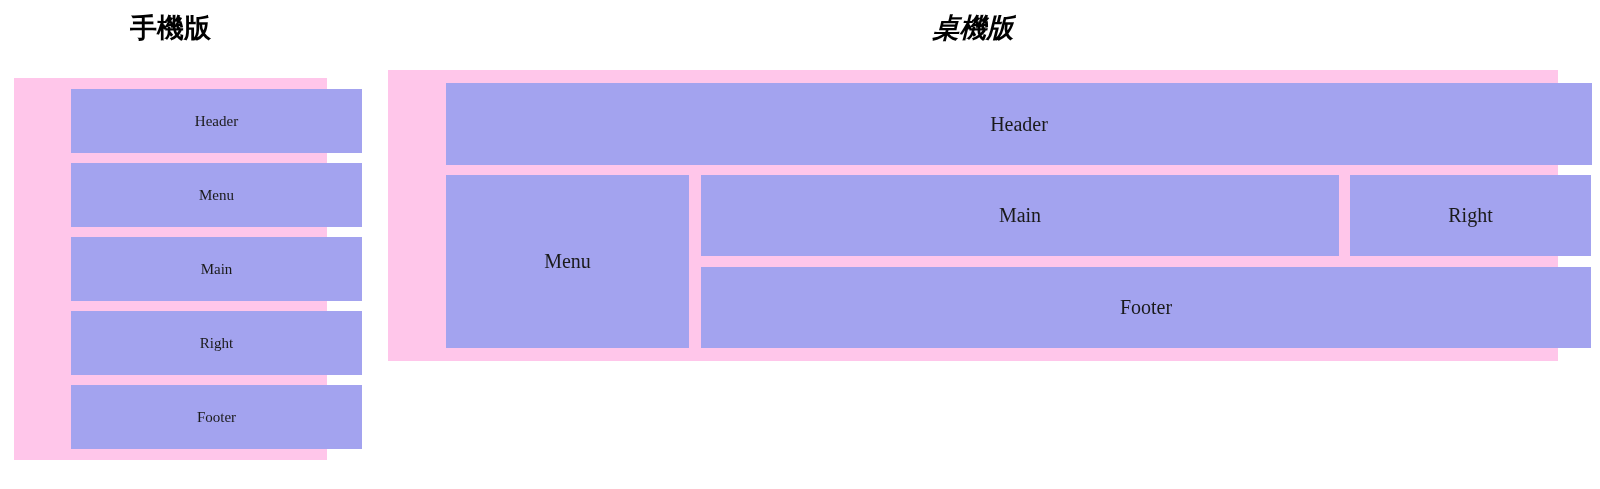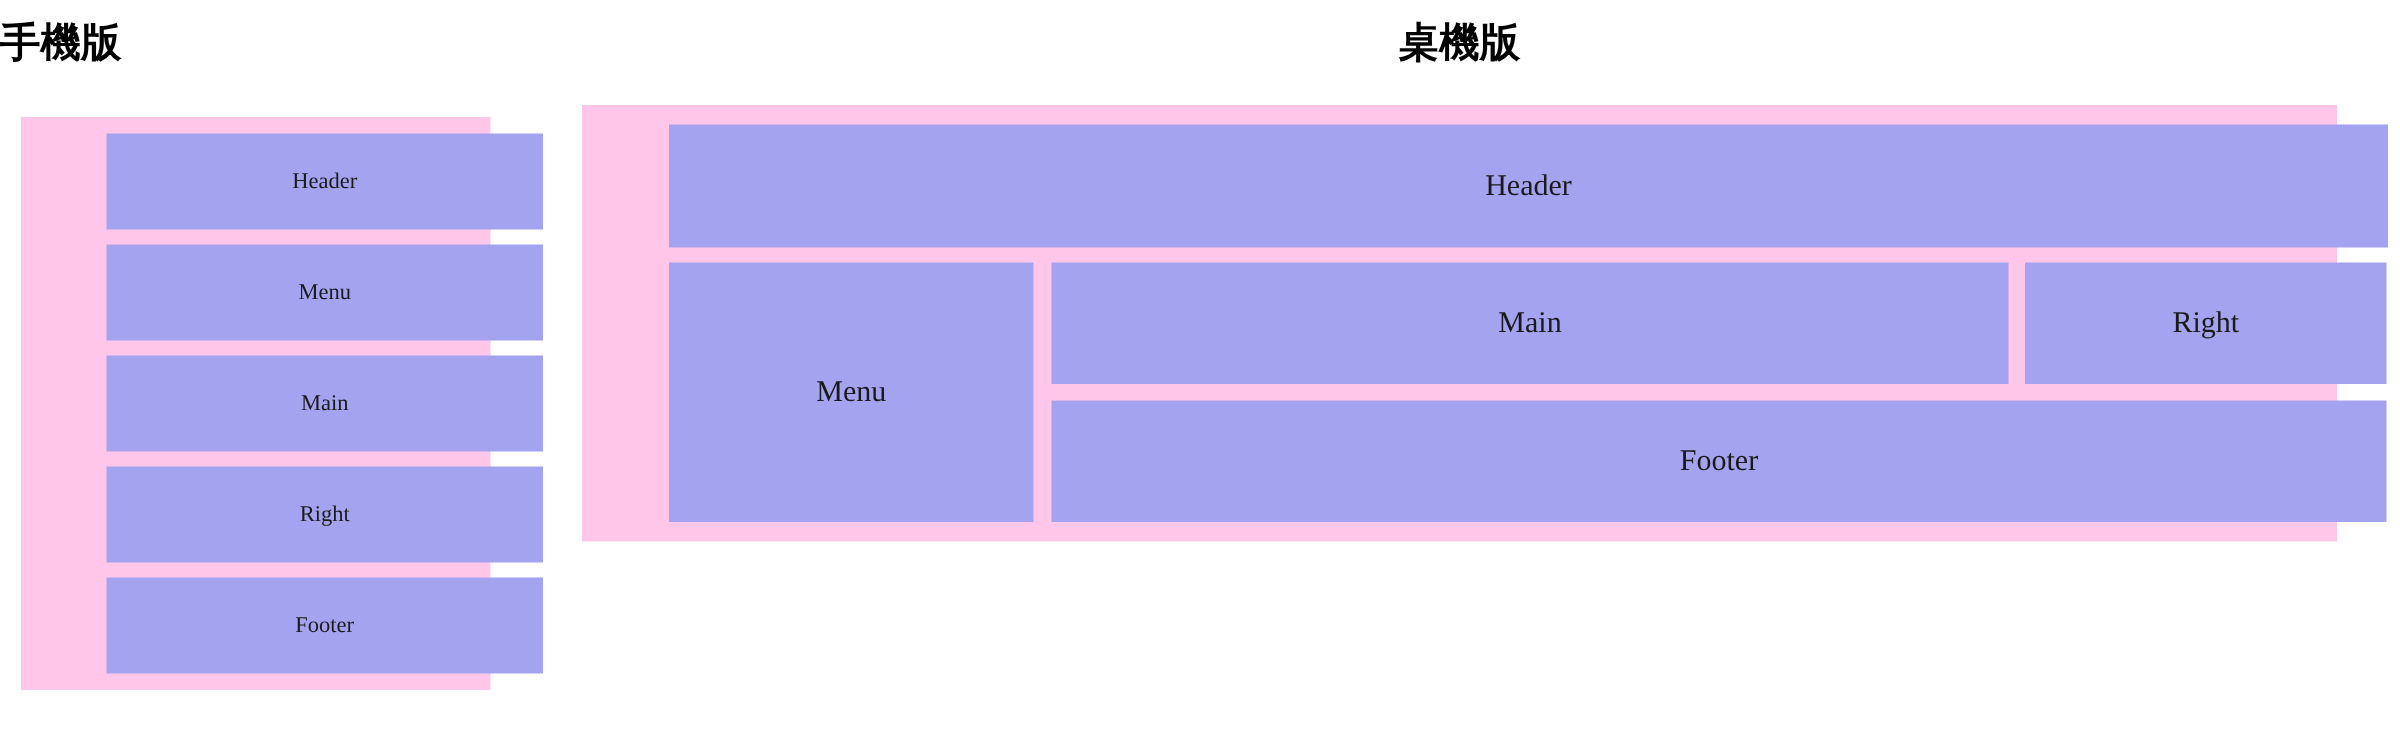--- a/index.html
+++ b/index.html
@@ -19,22 +19,22 @@
   .section-title {
     position: absolute;
     margin: 0;
     font-family: "Liberation Sans", sans-serif;
     font-weight: bold;
     font-size: 27px;
     line-height: 1;
     color: #000000;
     white-space: nowrap;
   }
-  #title-mobile  { left: 0;    top: 15px; width: 341px;  }
-  #title-desktop { left: 388px; top: 15px; width: 1170px; text-align: center; }
+  #title-mobile  { left: 0;    top: 15px; width: 341px;  text-align: center; }
+  #title-desktop { left: 388px; top: 15px; width: 1170px; text-align: center; font-style: italic; }
 
   
   .wrap {
     position: absolute;
     background: #ffc6ea;
     box-sizing: border-box;
   }
   .cell {
     position: absolute;
     background: #a3a3ef;

